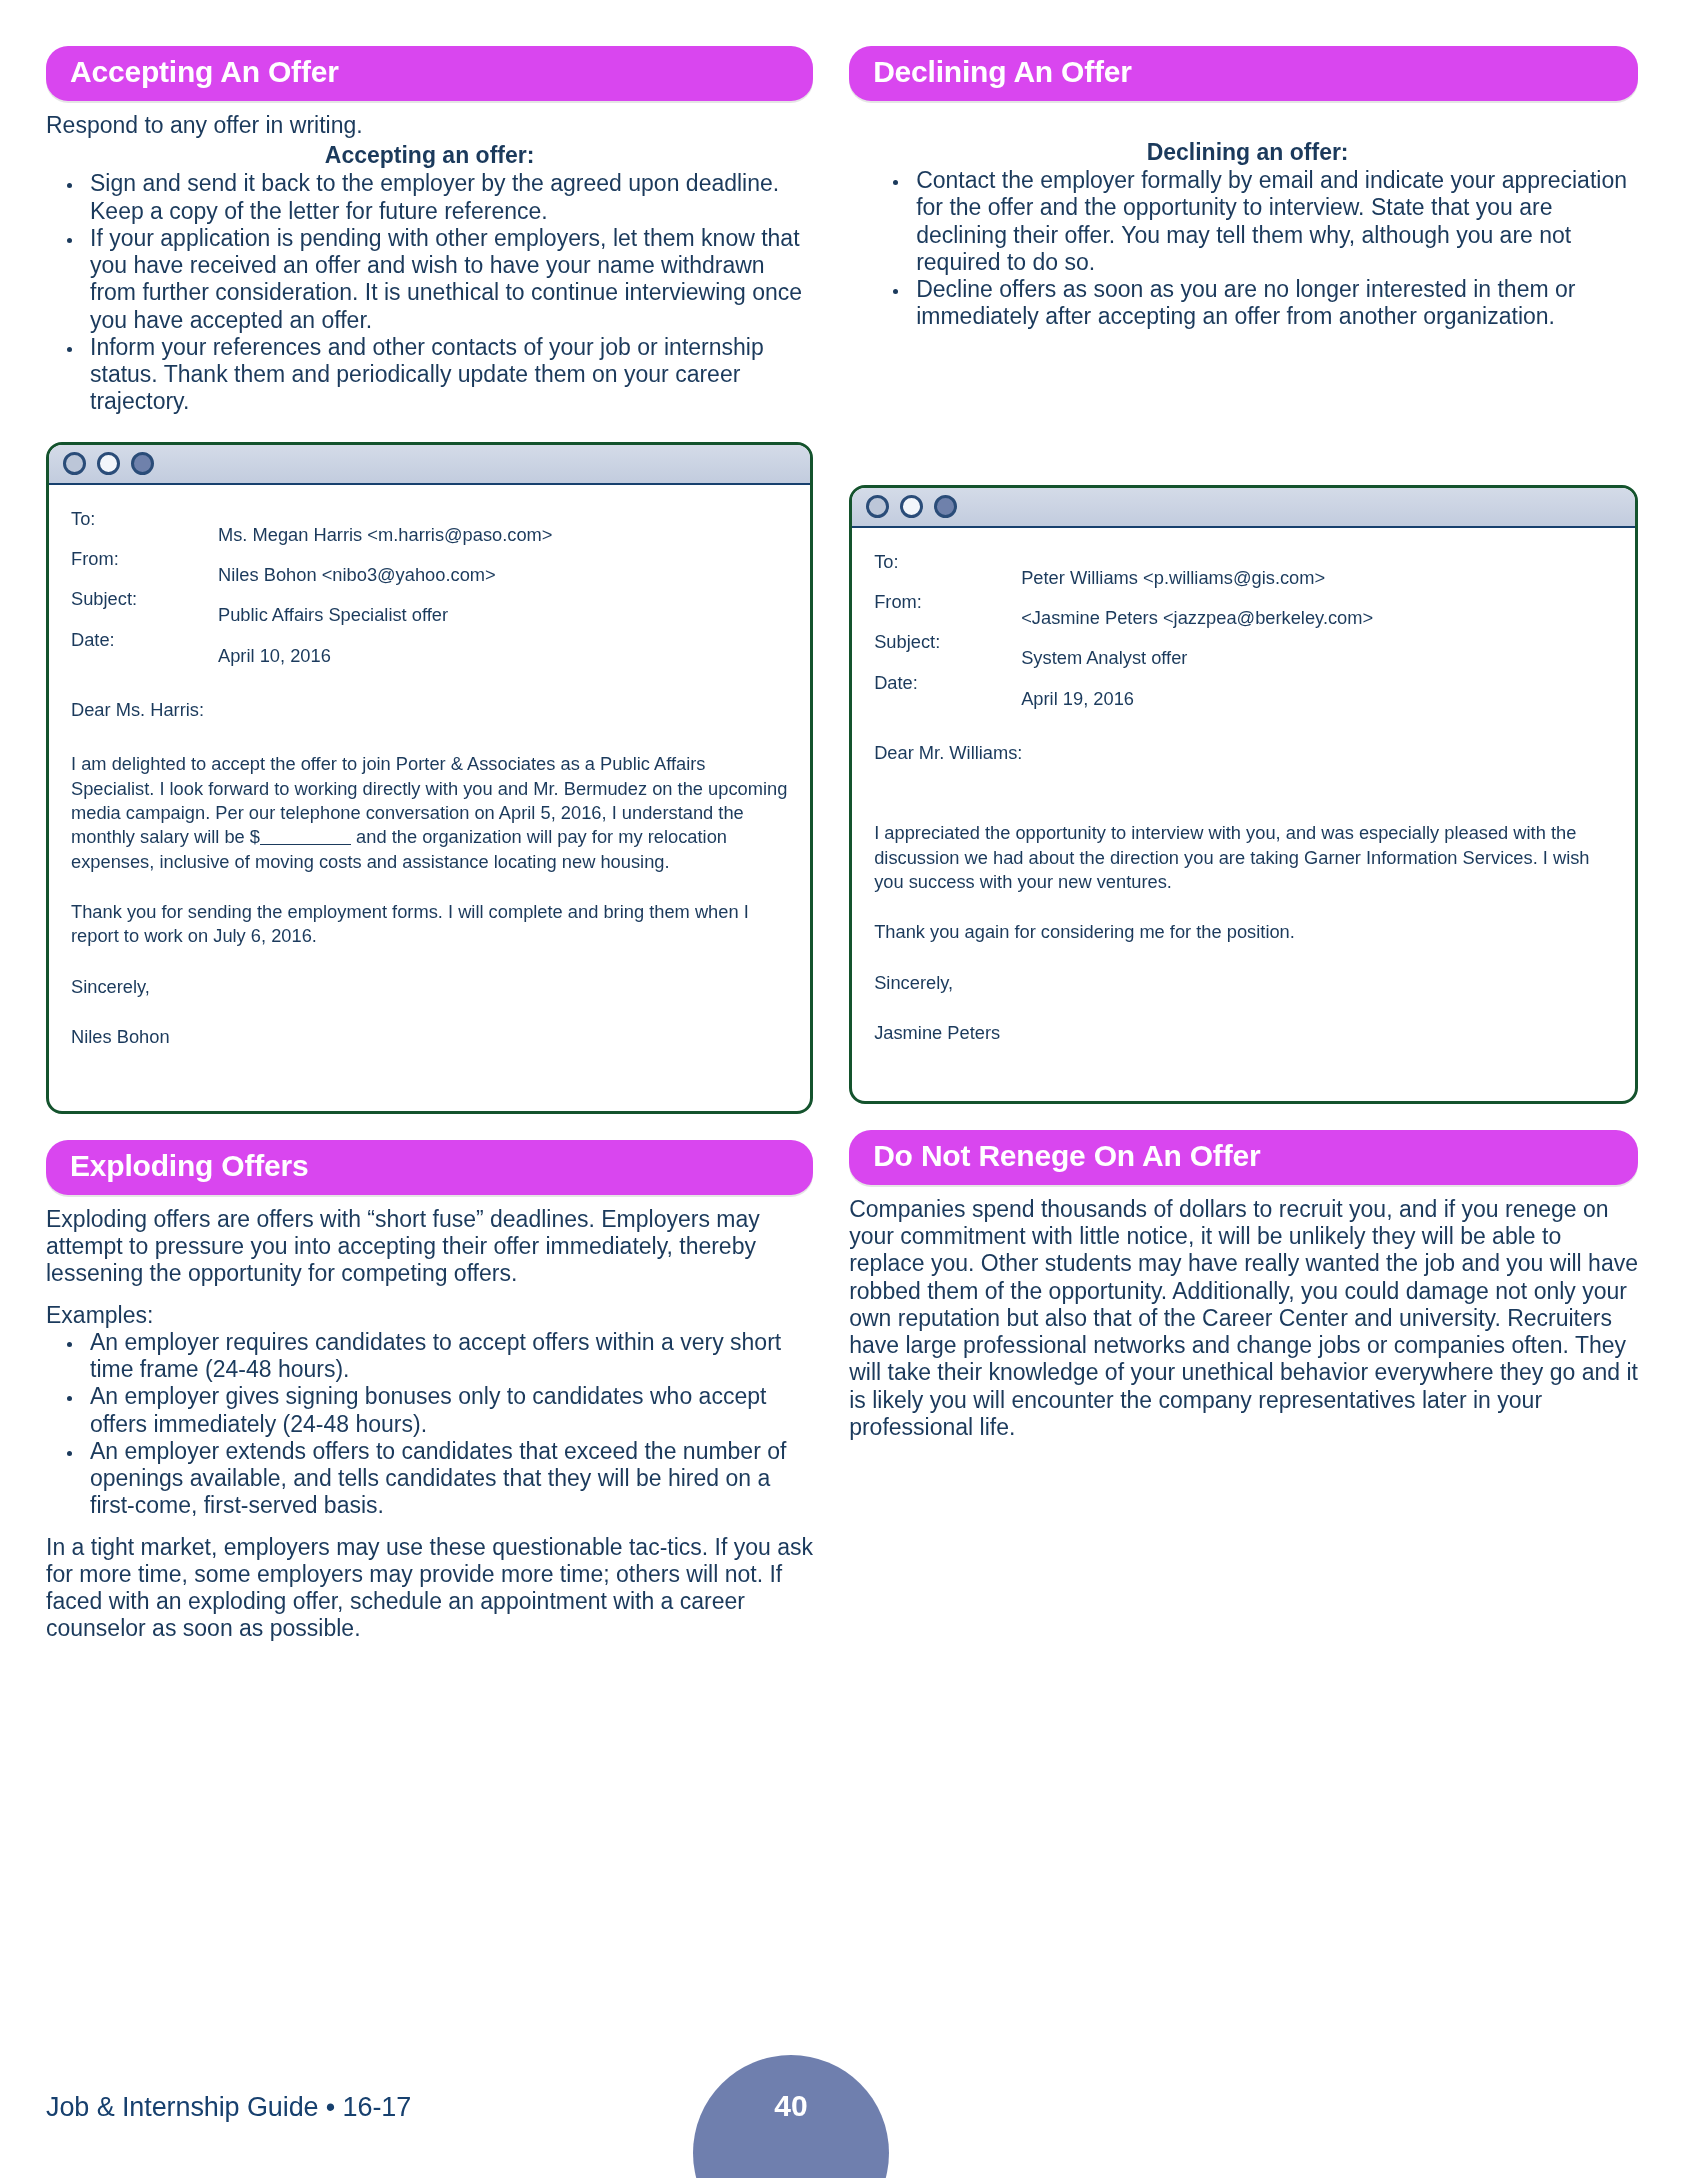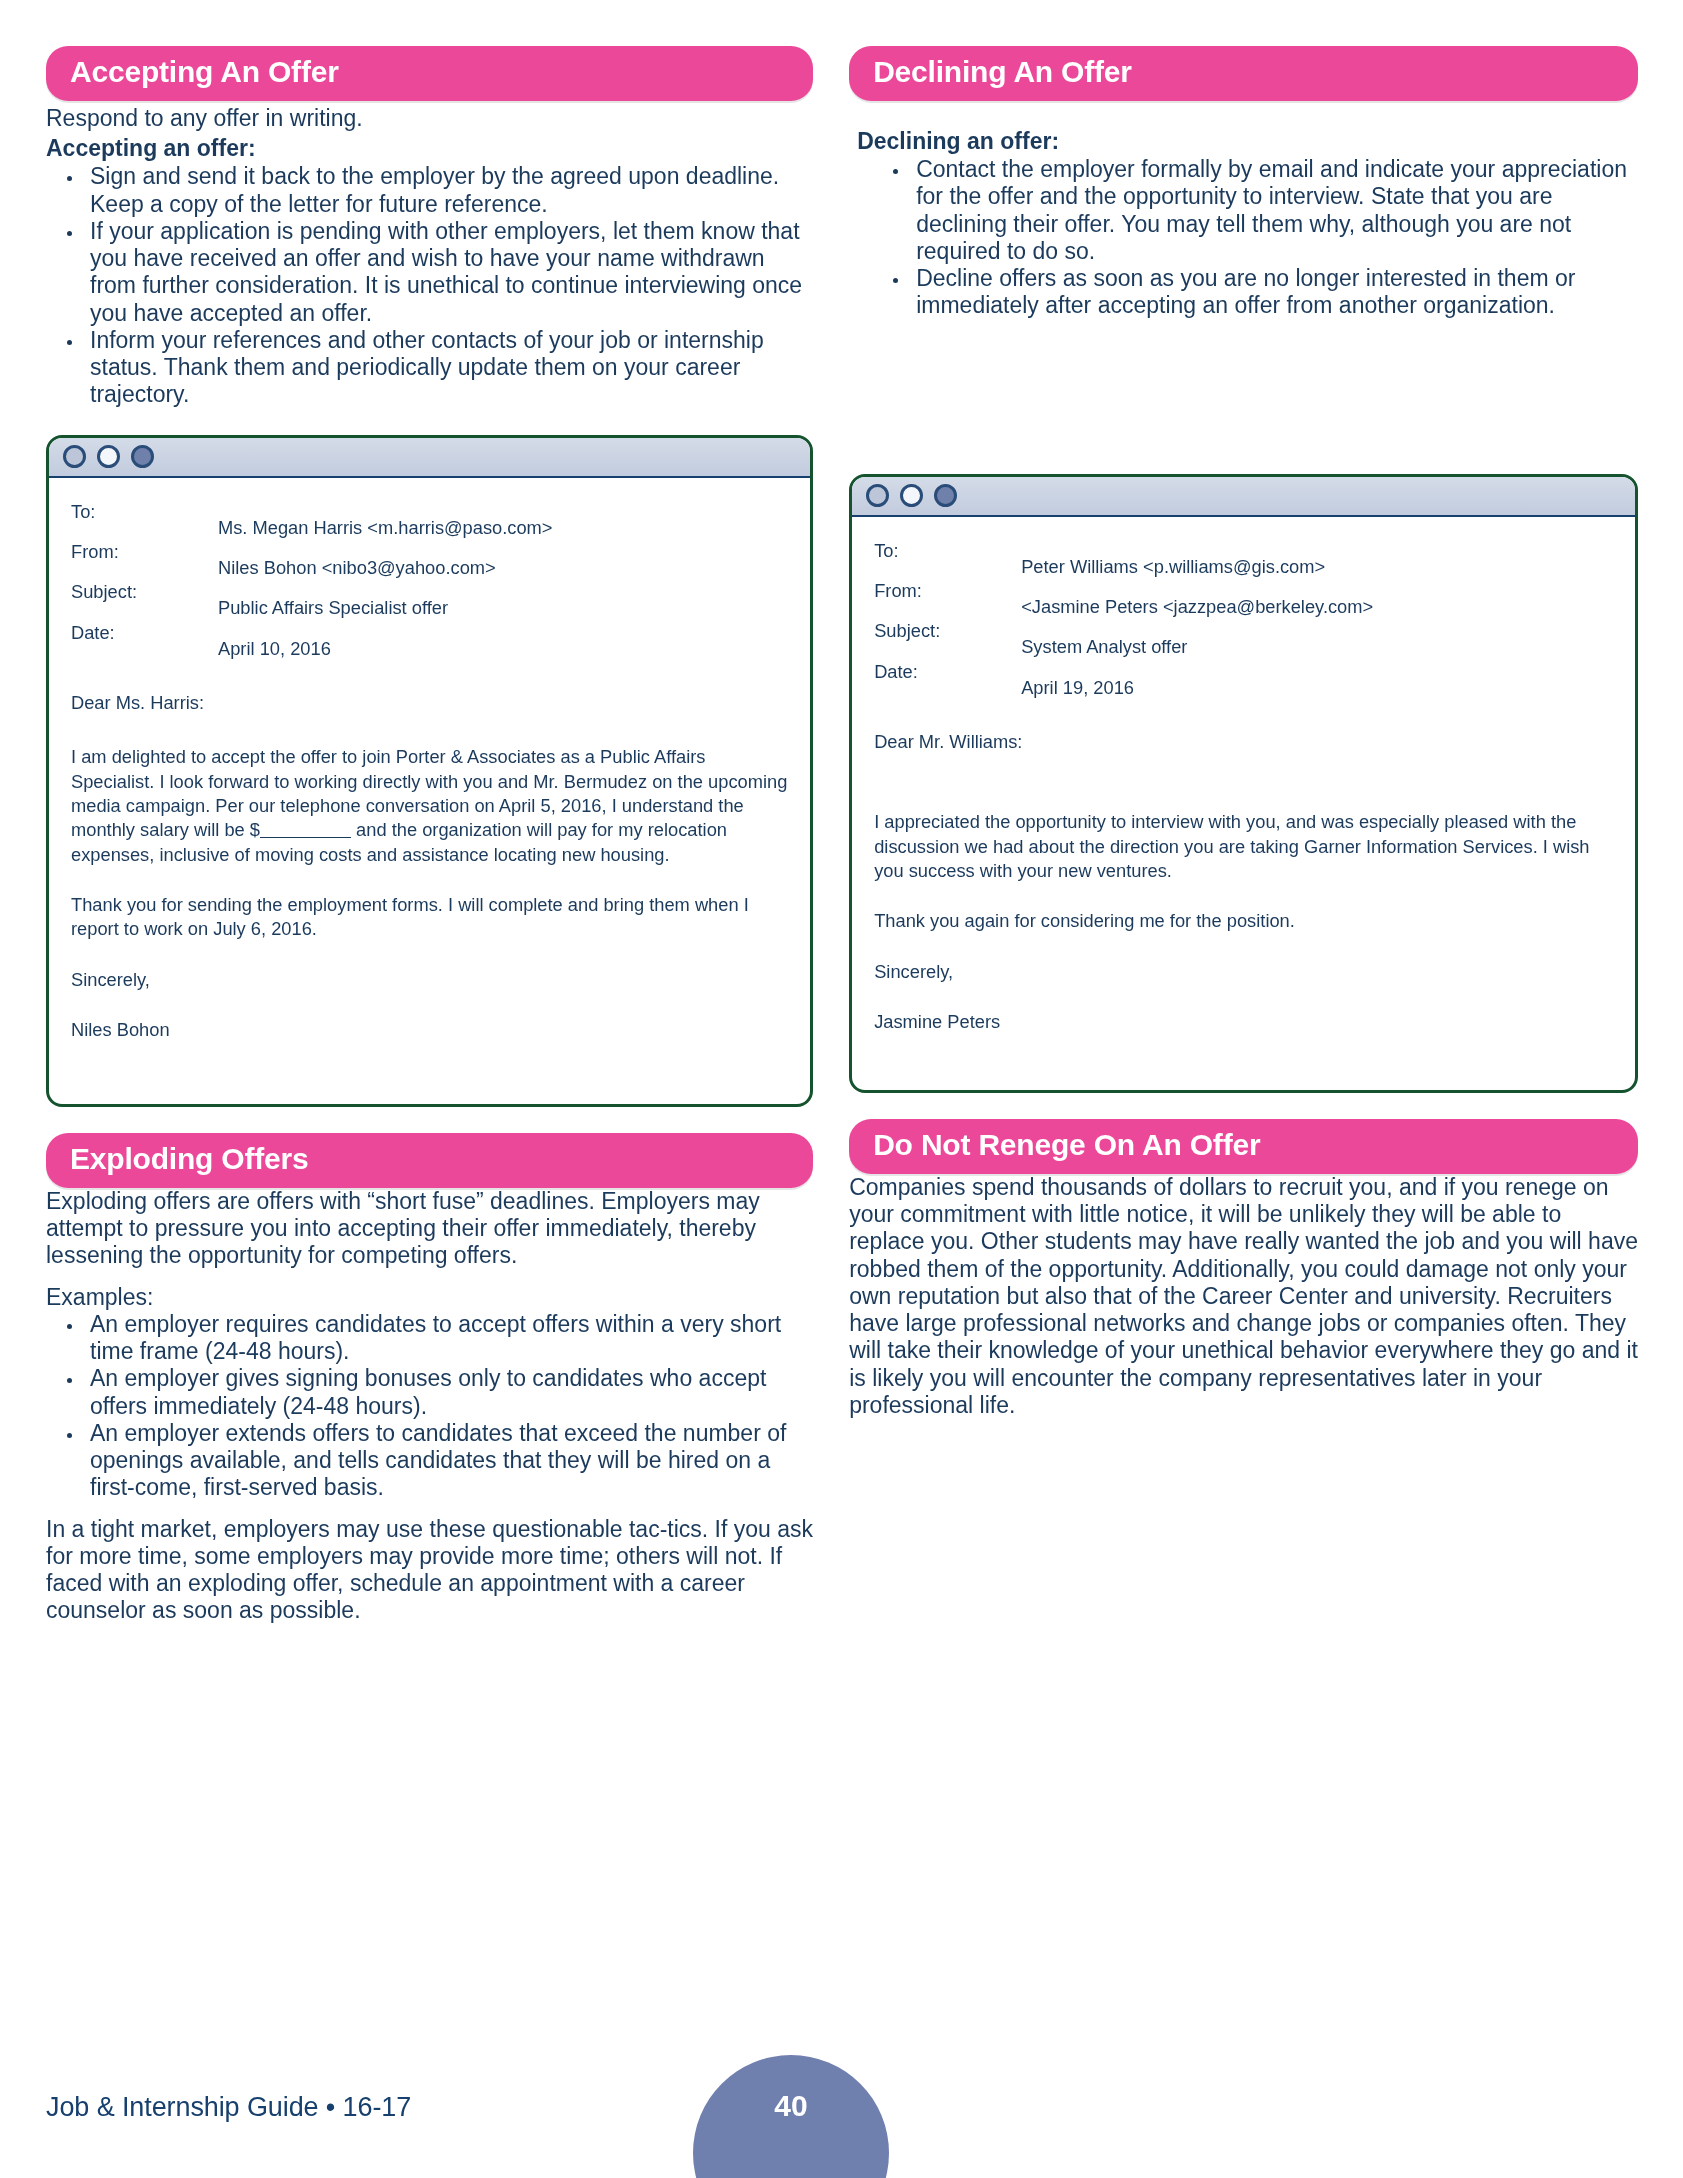--- a/index.html
+++ b/index.html
@@ -20,46 +20,47 @@
     top: 46px; left: 46px;
     width: 1592px;
     display: flex;
     gap: 36px;
   }
   .col { width: 778px; }
   .col-right { width: 800px; }
 
   
   .sec-head {
-    background: #ec4899;
+    background: #d946ef;
     color: #ffffff;
     border-radius: 22px;
     padding: 9px 24px 12px 24px;
     font-size: 30px;
     font-weight: bold;
     letter-spacing: -0.2px;
     line-height: 1.12;
-    margin: 0 0 0 0;
+    margin: 0 0 11px 0;
     box-shadow: 0 2px 0 rgba(0,0,0,0.10);
   }
 
   
   .body-text {
     color: #1b3a5c;
     font-size: 23px;
     line-height: 1.185;
     margin: 0;
   }
   .body-text.lead { margin-top: 4px; }
   .bold-lead {
     font-weight: bold;
     color: #1b3a5c;
     font-size: 23px;
     line-height: 1.2;
     margin: 3px 0 1px 0;
+    text-align: center;
   }
   .bold-lead.indent { margin-left: 8px; }
   ul.bullets {
     margin: 0 0 0 0;
     padding-left: 38px;
     color: #1b3a5c;
     font-size: 23px;
     line-height: 1.185;
   }
   ul.bullets.indent { padding-left: 61px; }

